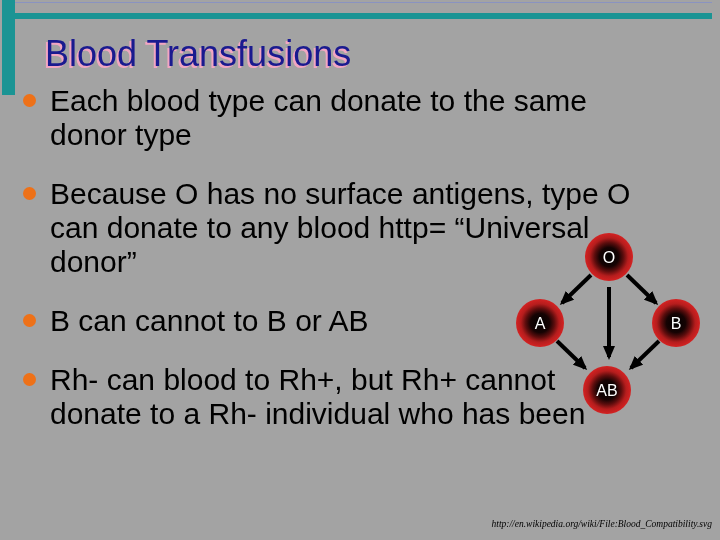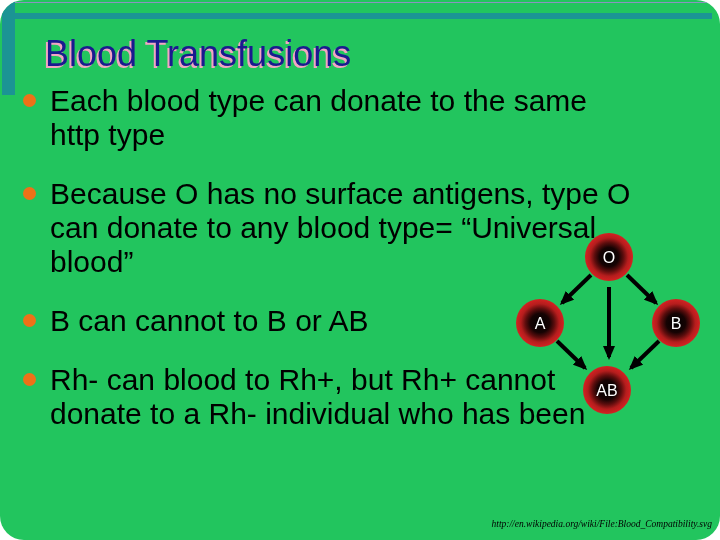--- a/index.html
+++ b/index.html
@@ -1,23 +1,22 @@
 <!DOCTYPE html>
 <html><head>
 <meta charset="utf-8">
 <style>
   html, body { margin: 0; padding: 0; background: #ffffff; }
   .slide {
     position: relative;
     width: 720px;
     height: 540px;
-    background: #22c55e;
+    background: #a3a3a3;
     overflow: hidden;
     font-family: "Liberation Sans", sans-serif;
-    border-radius: 24px;
   }
   
   .top-thin-line {
     position: absolute;
     top: 2px; left: 14px; width: 698px; height: 1px;
     background: #8a93c0;
   }
   .top-teal-bar {
     position: absolute;
     top: 13px; left: 13px; width: 699px; height: 6px;
@@ -92,27 +91,27 @@
   <div class="top-thin-line"></div>
   <div class="top-teal-bar"></div>
   <div class="left-teal-bar"></div>
 
   <h1 class="title">Blood Transfusions</h1>
 
   <ul class="bullets">
     <li>
       <span class="dot"></span>
       <span class="line">Each blood type can donate to the same</span>
-      <span class="line">http type</span>
+      <span class="line">donor type</span>
     </li>
     <li>
       <span class="dot"></span>
       <span class="line">Because O has no surface antigens, type O</span>
-      <span class="line">can donate to any blood type= “Universal</span>
-      <span class="line">blood”</span>
+      <span class="line">can donate to any blood http= “Universal</span>
+      <span class="line">donor”</span>
     </li>
     <li>
       <span class="dot"></span>
       <span class="line">B can cannot to B or AB</span>
     </li>
     <li>
       <span class="dot"></span>
       <span class="line">Rh- can blood to Rh+, but Rh+ cannot</span>
       <span class="line">donate to a Rh- individual who has been</span>
     </li>

